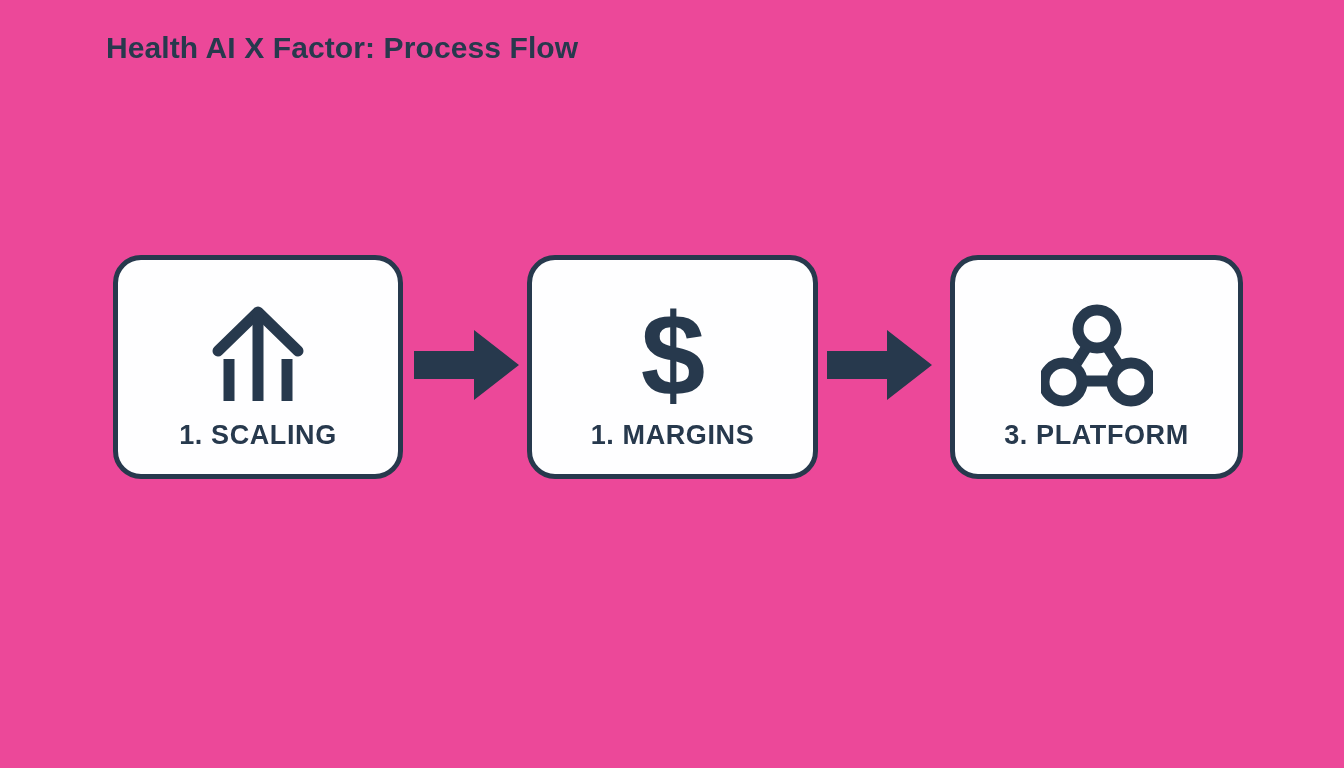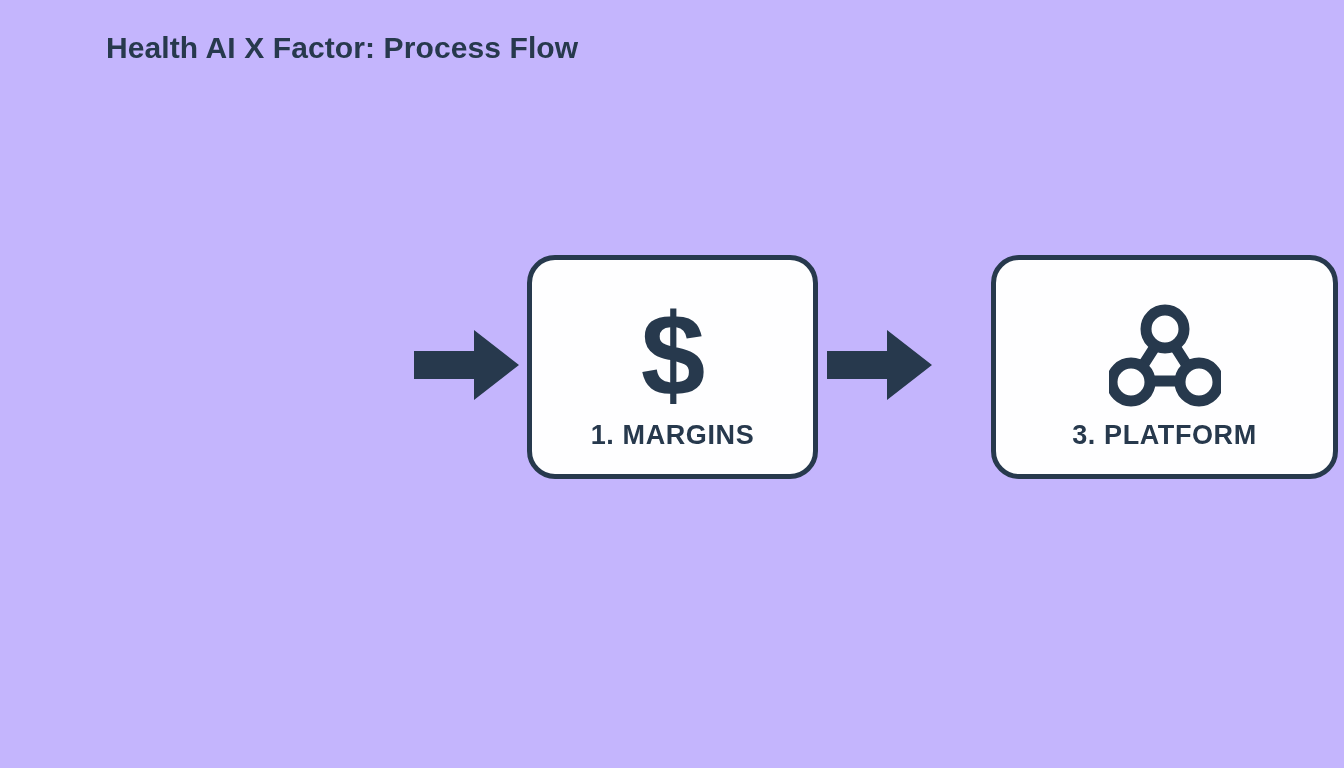--- a/index.html
+++ b/index.html
@@ -11,21 +11,21 @@
     height: 768px;
     background: #fdfdfe;
     font-family: "Liberation Sans", sans-serif;
     overflow: hidden;
     position: relative;
   }
 
   .slide {
     position: absolute;
     inset: 0;
-    background: #c4b5fd;
+    background: #ec4899;
   }
 
   
   .page-title {
     position: absolute;
     left: 106px;
     top: 31px;
     font-size: 30px;
     font-weight: bold;
     letter-spacing: 0.1px;
@@ -51,21 +51,21 @@
     border: 5px solid #27394d;
     border-radius: 28px;
     background: #fefeff;
     display: flex;
     flex-direction: column;
     align-items: center;
     justify-content: flex-start;
   }
   .step-box.s1 { left: 113px; }
   .step-box.s2 { left: 527px; width: 291px; }
-  .step-box.s3 { left: 950px; width: 347px; margin-left: 41px; }
+  .step-box.s3 { left: 950px; width: 293px; }
 
   .step-icon {
     height: 118px;
     margin-top: 36px;
     display: flex;
     align-items: center;
     justify-content: center;
   }
   .step-icon svg { display: block; }
 
@@ -90,20 +90,31 @@
 </style>
 </head>
 <body>
 
 <div class="slide">
 
   <div class="page-title">Health AI X Factor: Process Flow</div>
 
   <div class="flow-row">
 
+    <div class="step-box s1">
+      <div class="step-icon">
+        <svg width="96" height="104" viewBox="0 0 96 104" fill="none" aria-hidden="true">
+          <path d="M8 48 L48 9 L88 48" stroke="#27394d" stroke-width="11" stroke-linecap="round" stroke-linejoin="round" fill="none"></path>
+          <line x1="48" y1="12" x2="48" y2="98" stroke="#27394d" stroke-width="11" stroke-linecap="butt"></line>
+          <line x1="19" y1="56" x2="19" y2="98" stroke="#27394d" stroke-width="11" stroke-linecap="butt"></line>
+          <line x1="77" y1="56" x2="77" y2="98" stroke="#27394d" stroke-width="11" stroke-linecap="butt"></line>
+        </svg>
+      </div>
+      <div class="step-label">1. SCALING</div>
+    </div>
 
     <div class="flow-arrow a1">
       <svg width="105" height="70" viewBox="0 0 105 70" aria-hidden="true">
         <polygon points="0,21 60,21 60,0 105,35 60,70 60,49 0,49" fill="#27394d"></polygon>
       </svg>
     </div>
 
     <div class="step-box s2">
       <div class="step-icon">
         <svg width="86" height="104" viewBox="0 0 86 104" aria-hidden="true">

